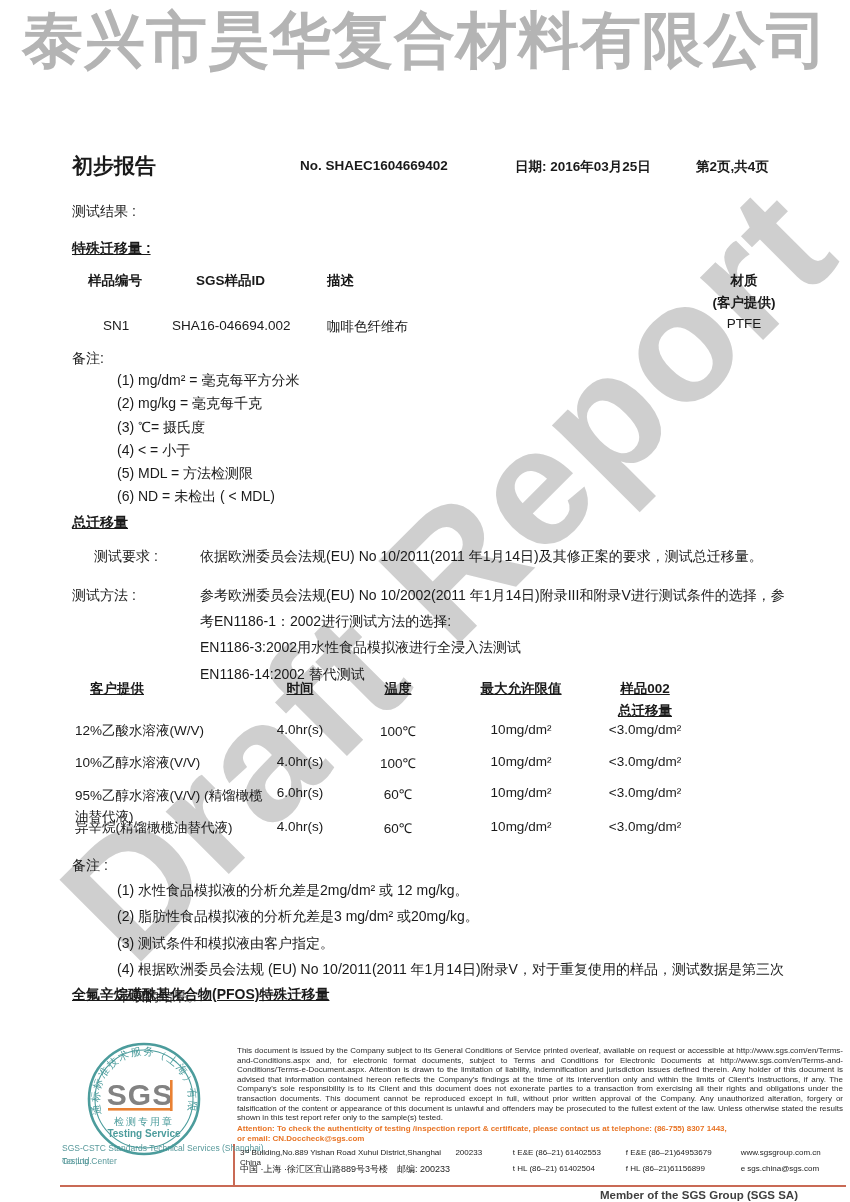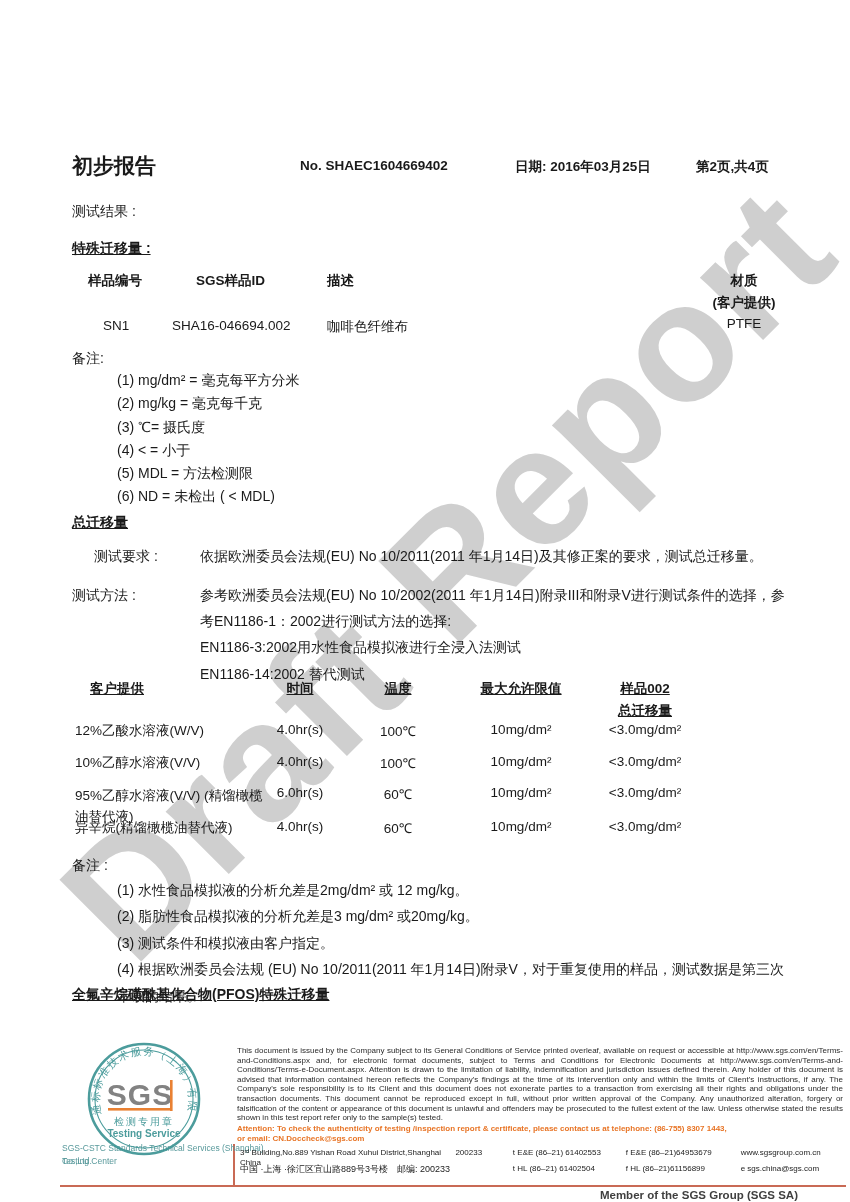--- a/index.html
+++ b/index.html
@@ -50,20 +50,21 @@
   .vline { position:absolute; width:1.5px; background:#c96a55; }
   .hline { position:absolute; height:2px; background:#c96a55; }
   .member { font-size:11.5px; font-weight:bold; color:#3f3f3f; }
   .stamp-co { font-size:8.5px; color:#58999b; line-height:13px; }
 </style>
 </head>
 <body>
 
 <div class="page">
 
+  <div class="wm-company">泰兴市昊华复合材料有限公司</div>
   <div class="wm-draft">Draft Report</div>
 
   <div class="abs z title" style="left:72px; top:152px;">初步报告</div>
   <div class="abs z hmeta" style="left:300px; top:158px;">No. SHAEC1604669402</div>
   <div class="abs z hmeta" style="left:515px; top:158px;">日期: 2016年03月25日</div>
   <div class="abs z hmeta" style="left:660px; top:158px;margin-left:36px;">第2页,共4页</div>
 
   <div class="abs z body-t" style="left:72px; top:203px;">测试结果 :</div>
   <div class="abs z bold-u" style="left:72px; top:240px;">特殊迁移量 :</div>
 

